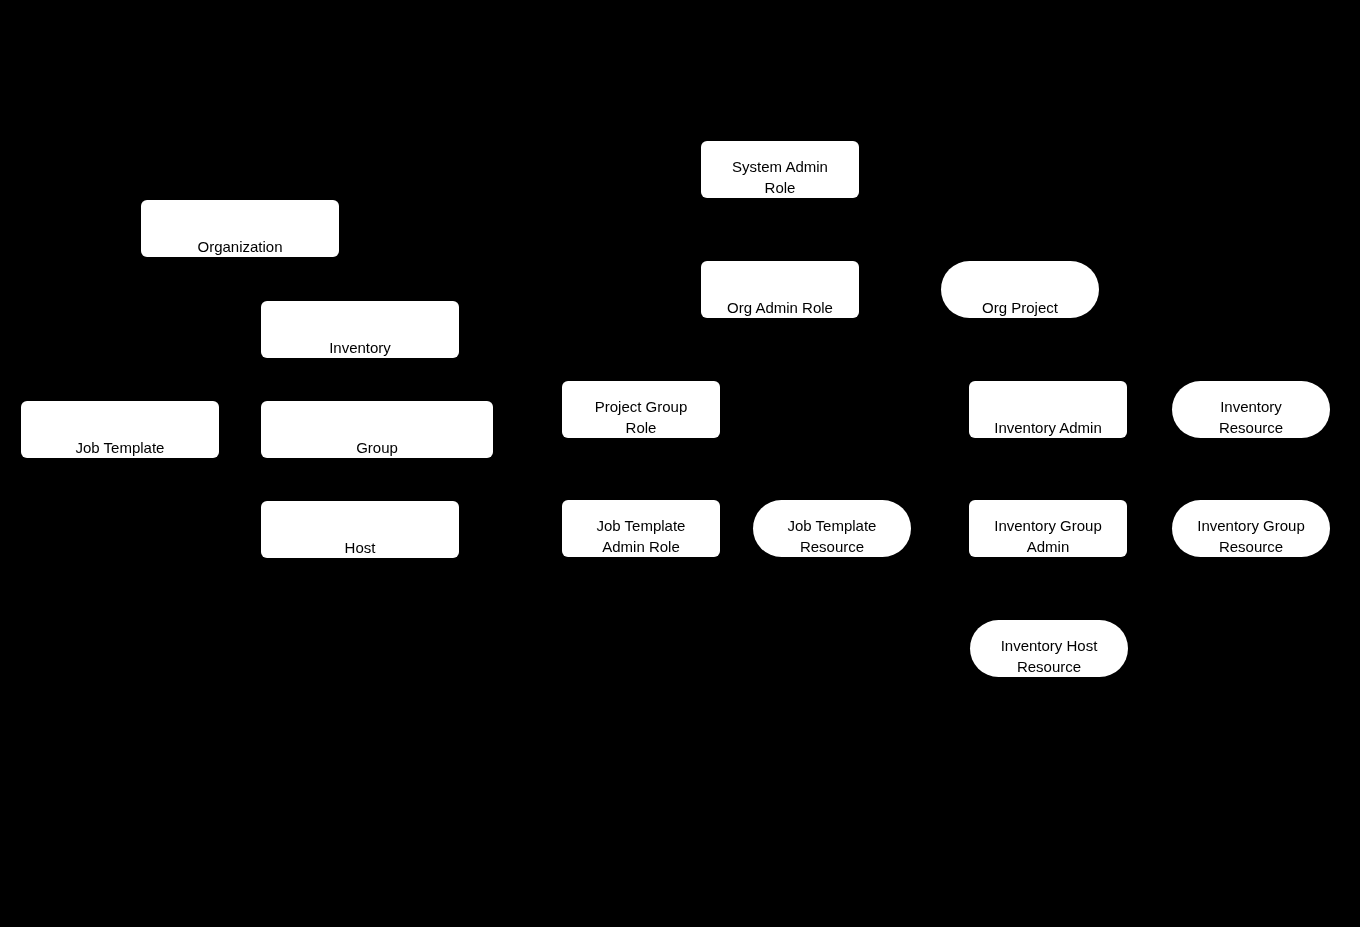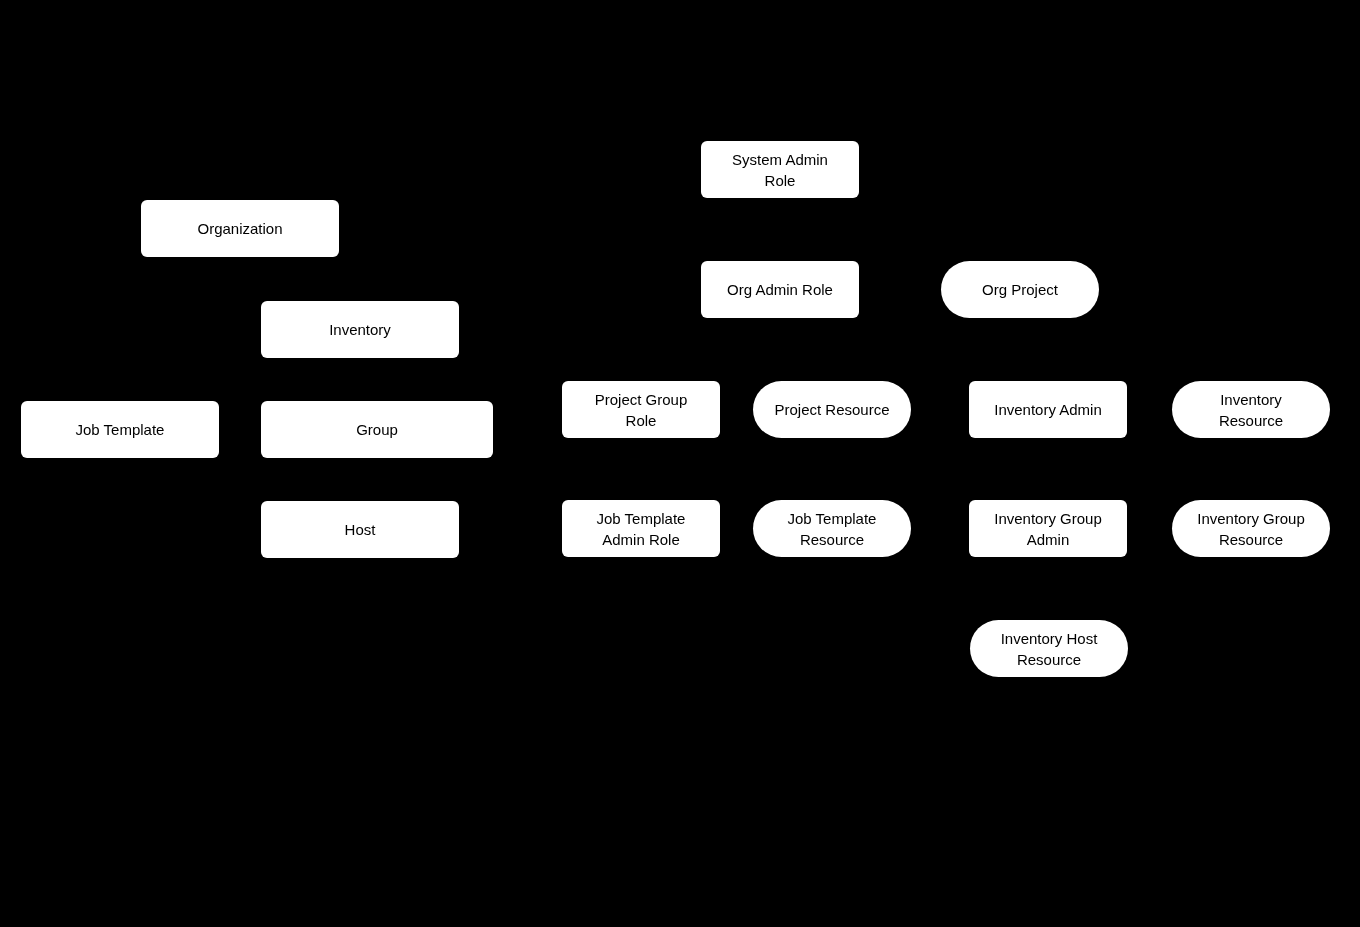--- a/index.html
+++ b/index.html
@@ -17,21 +17,21 @@
     height: 927px;
     background: var(--background);
     overflow: hidden;
     font-family: "Liberation Sans", sans-serif;
   }
   .node {
     position: absolute;
     background: var(--node-fill);
     color: var(--node-text);
     display: flex;
-    align-items: center;
+    align-items: flex-end;
     justify-content: center;
     text-align: center;
   }
   .node.rect    { border-radius: 6px; }
   .node.stadium { border-radius: 28.5px; }
   .node .label {
     font-size: 15px;
     line-height: 21px;
     white-space: pre-line;
     color: var(--node-text);
@@ -74,23 +74,20 @@
 
   <div class="node stadium" style="left:941px; top:261px; width:158px; height:57px">
     <span class="label">Org Project</span>
   </div>
 
   <div class="node rect" style="left:562px; top:381px; width:158px; height:57px">
     <span class="label">Project Group
 Role</span>
   </div>
 
-  <div class="node stadium" style="left:753px; top:381px; width:158px; height:57px">
-    <span class="label">Project Resource</span>
-  </div>
 
   <div class="node rect" style="left:969px; top:381px; width:158px; height:57px">
     <span class="label">Inventory Admin</span>
   </div>
 
   <div class="node stadium" style="left:1172px; top:381px; width:158px; height:57px">
     <span class="label">Inventory
 Resource</span>
   </div>
 

